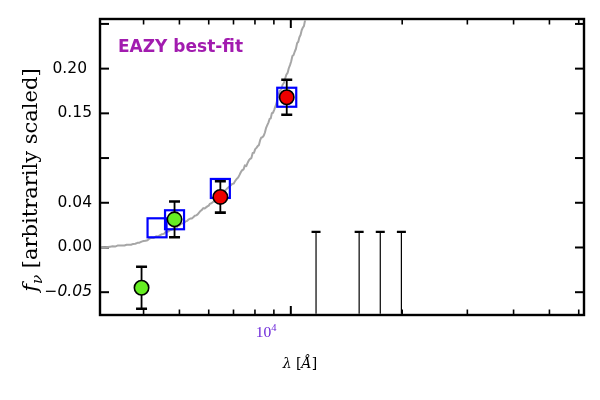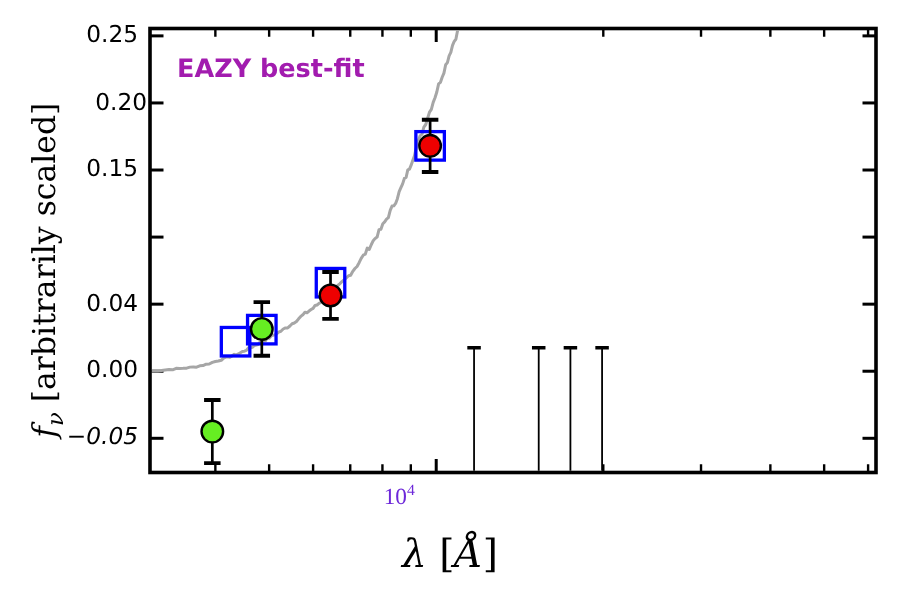--- a/index.html
+++ b/index.html
@@ -14,21 +14,21 @@
     transform:rotate(-90deg);
     transform-origin:center center;
     text-align:center;
     font-family:"DejaVu Serif","Liberation Serif",serif;
     font-size:21px;color:#000;white-space:nowrap;
   }
   .xlabel{
     position:absolute;
     left:0;top:355px;width:600px;text-align:center;
     font-family:"DejaVu Serif","Liberation Serif",serif;
-    font-size:26px;color:#000;
+    font-size:14px;color:#000;
   }
   .ylabel i,.xlabel i{font-style:italic;}
   .ytick-lab{
     position:absolute;text-align:right;width:62px;
     font-size:15.5px;color:#000;
     font-family:"DejaVu Sans","Liberation Sans",sans-serif;
   }
   .xtick-lab{
     position:absolute;width:70px;
     font-size:15.5px;color:#6d28d9;
@@ -132,15 +132,14 @@
     <i>λ</i>&nbsp;[<i>Å</i>]
   </div>
 
   <div class="annot" style="left: 118px; top: 36px; color: #a21caf;">EAZY best-fit</div>
 
 <div class="xtick-lab" style="left: 255.811px; top: 322px;">10<sup>4</sup></div>
     <div class="ytick-lab" style="left: 30px; top: 282.196px; font-style: italic;">−0.05</div>
     <div class="ytick-lab" style="left: 30px; top: 237.483px;">0.00</div>
     <div class="ytick-lab" style="left: 30px; top: 192.77px;">0.04</div>
     <div class="ytick-lab" style="left: 30px; top: 103.344px;">0.15</div>
-    <div class="ytick-lab" style="left: 36px; top: 58.6314px;">0.20</div>
-    <div class="ytick-lab" style="left: 30px; top: 13.9184px;">0.25</div>
+    <div class="ytick-lab" style="left: 25px; top: 58.6314px;">0.20</div>
   </div>
 
 </body></html>

